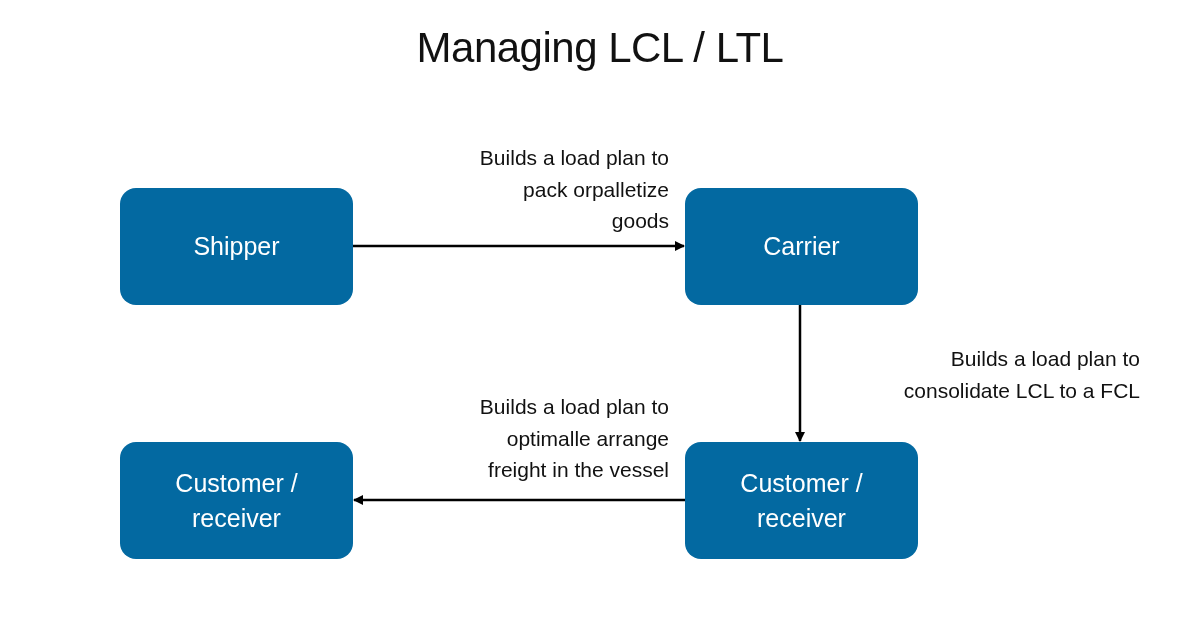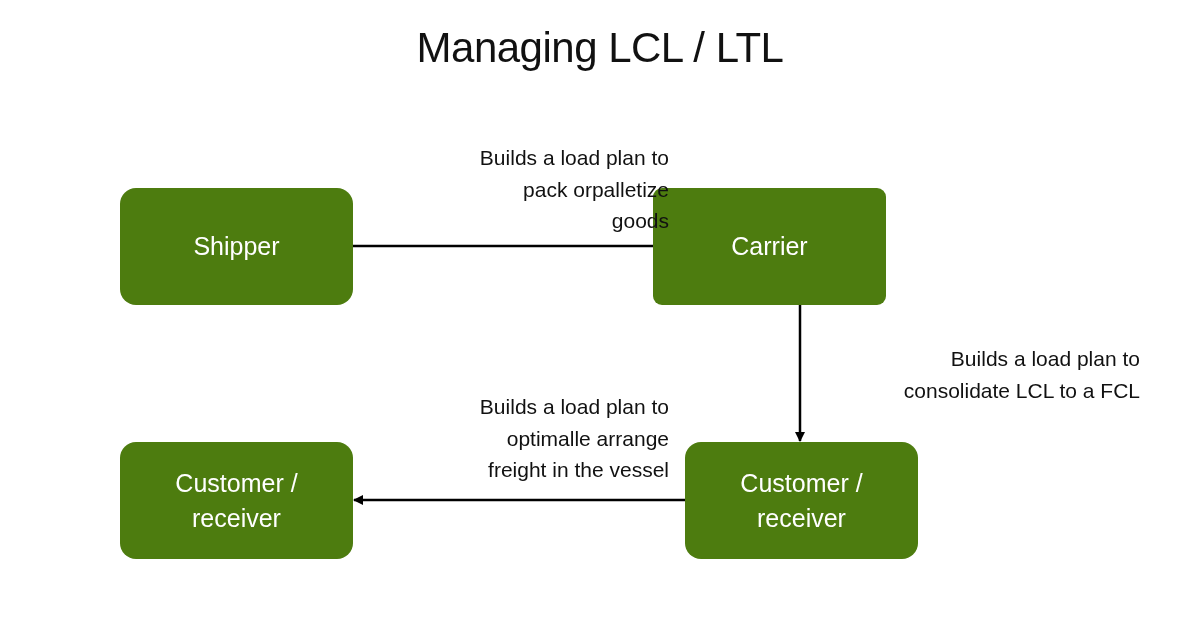--- a/index.html
+++ b/index.html
@@ -1,39 +1,39 @@
 <!DOCTYPE html>
 <html><head>
 <meta charset="utf-8">
 <style>
   html, body { margin: 0; padding: 0; }
   body { width: 1200px; height: 630px; background: #ffffff; position: relative; overflow: hidden; font-family: "Liberation Sans", "DejaVu Sans", sans-serif; color: #111; }
   .title { position: absolute; left: 0; width: 1200px; top: 24px; text-align: center; font-size: 42px; font-weight: 500; letter-spacing: -0.5px; color: #111; }
-  .node { position: absolute; width: 233px; height: 117px; border-radius: 16px; background: #4d7c0f; color: #fff; display: flex; align-items: center; justify-content: center; text-align: center; font-size: 25px; line-height: 35px; white-space: pre-line; }
+  .node { position: absolute; width: 233px; height: 117px; border-radius: 16px; background: #0369a1; color: #fff; display: flex; align-items: center; justify-content: center; text-align: center; font-size: 25px; line-height: 35px; white-space: pre-line; }
   .label { position: absolute; text-align: right; font-size: 21px; line-height: 31.5px; color: #111; white-space: pre-line; }
   svg.edges { position: absolute; left: 0; top: 0; }
 </style>
 </head>
 <body>
 
 <div class="title">Managing LCL / LTL</div>
 
 <svg class="edges" width="1200" height="630">
   <defs>
     <marker id="arrowhead" markerWidth="10" markerHeight="10" refX="9" refY="5" orient="auto" markerUnits="userSpaceOnUse">
       <path d="M0,0 L10,5 L0,10 z" fill="#000"></path>
     </marker>
   </defs>
   <line x1="353" y1="246" x2="684" y2="246" stroke="#000" stroke-width="2.5" marker-end="url(#arrowhead)"></line>
   <line x1="800" y1="305" x2="800" y2="441" stroke="#000" stroke-width="2.5" marker-end="url(#arrowhead)"></line>
   <line x1="685" y1="500" x2="354" y2="500" stroke="#000" stroke-width="2.5" marker-end="url(#arrowhead)"></line>
 </svg>
 
 <div class="node" style="left:120px; top:188px;">Shipper</div>
-<div class="node" style="left:653px; top:188px;border-radius:9px;">Carrier</div>
+<div class="node" style="left:685px; top:188px;">Carrier</div>
 <div class="node" style="left:685px; top:442px;">Customer /
 receiver</div>
 <div class="node" style="left:120px; top:442px;">Customer /
 receiver</div>
 
 <div class="label" style="left:369px; width:300px; top:142px;">Builds a load plan to
 pack orpalletize
 goods</div>
 <div class="label" style="left:830px; width:310px; top:343px;">Builds a load plan to
 consolidate LCL to a FCL</div>

